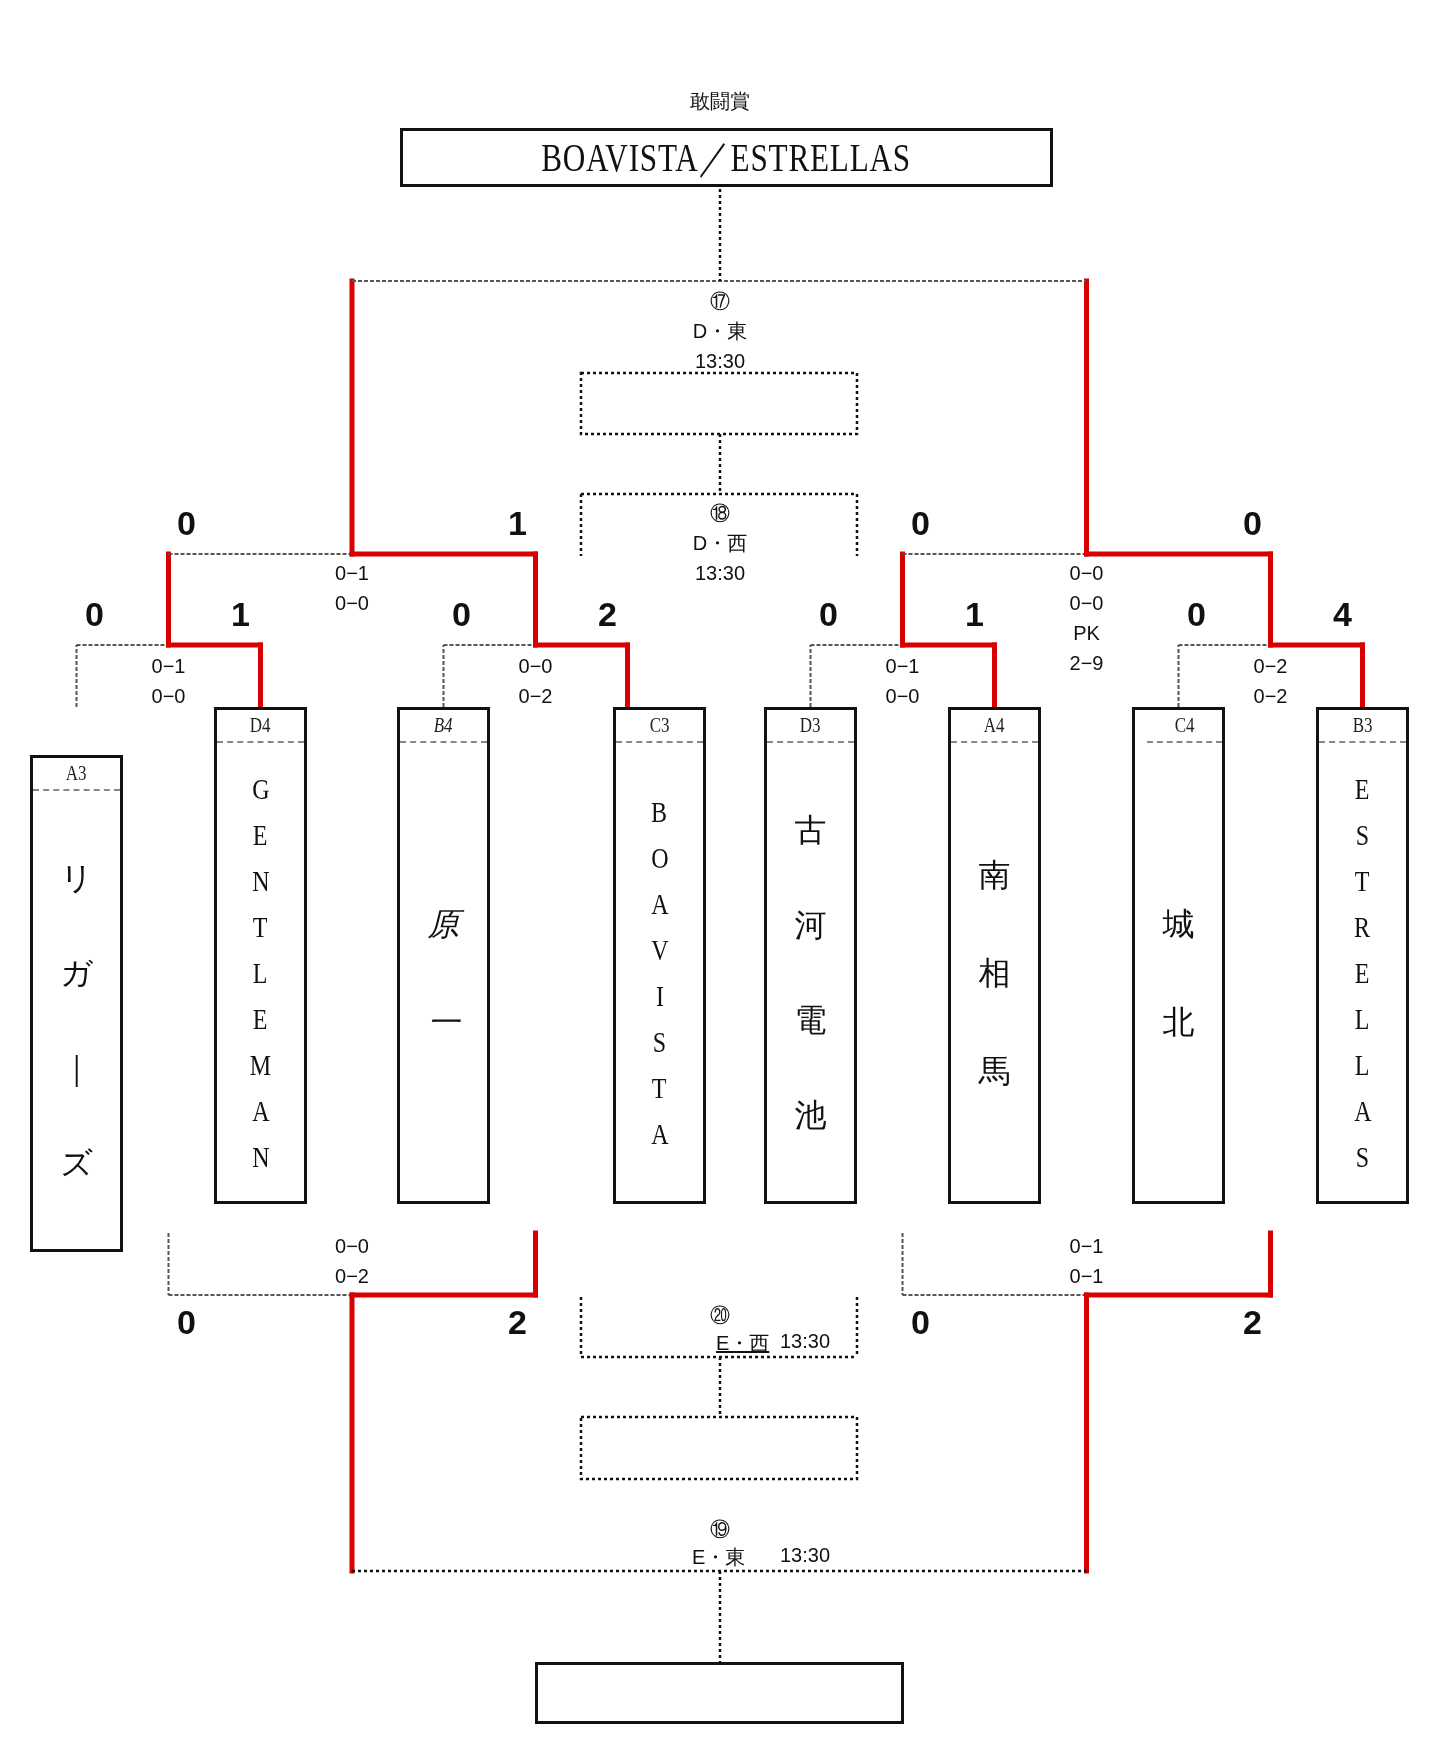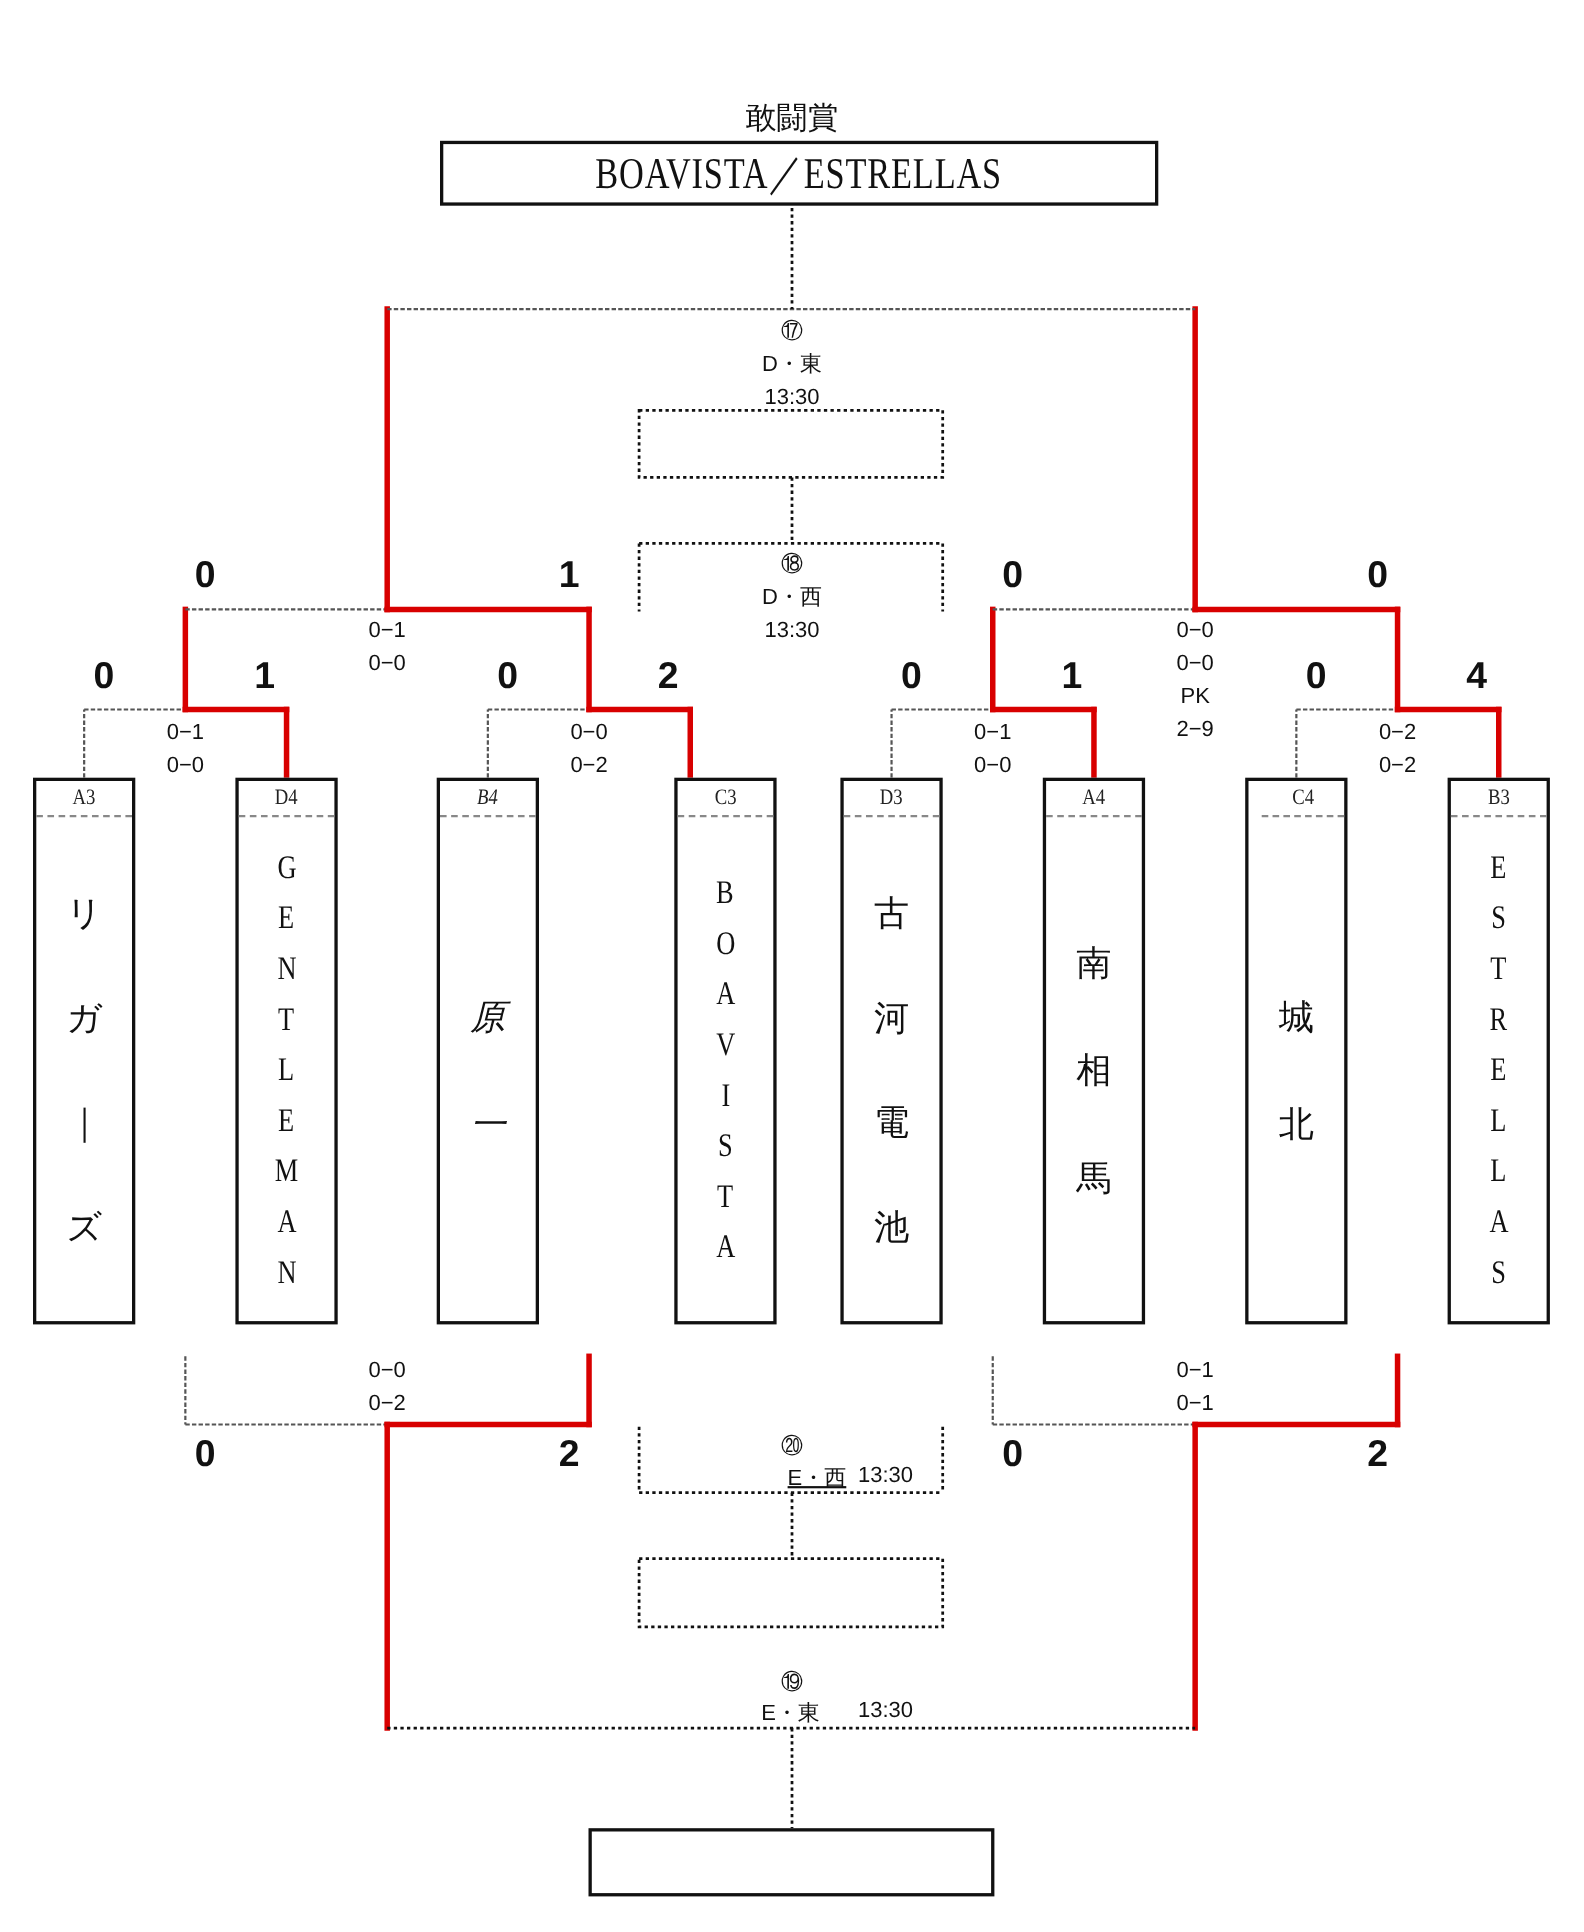--- a/index.html
+++ b/index.html
@@ -1,21 +1,21 @@
 <!DOCTYPE html>
 <html><head>
 <meta charset="utf-8">
 <style>
   html, body { margin: 0; padding: 0; background: #ffffff; }
   body { width: 1440px; height: 1756px; position: relative; overflow: hidden; }
   #stage { position: absolute; left: 0; top: 0; width: 1440px; height: 1756px; }
   .serif { font-family: "DejaVu Serif", "Liberation Serif", serif; }
   .abs { position: absolute; white-space: nowrap; }
   .title { left: 0; width: 1440px; top: 14px; text-align: center; font-size: 28px; color: #111; }
-  .award-label { left: 0; width: 1440px; top: 88px; text-align: center; font-size: 28px; color: #111; }
+  .award-label { left: 0; width: 1440px; top: 88px; text-align: center; font-size: 20px; color: #111; }
   .award-box { left: 400px; top: 128px; width: 653px; height: 59px; border: 3px solid #111; box-sizing: border-box;
                display: flex; align-items: center; justify-content: center; font-size: 40px; color: #111;
                font-family: "Liberation Serif", "DejaVu Serif", serif; letter-spacing: 1px; transform-origin: center; }
   .award-box span { display: inline-block; transform: scaleX(0.78); }
   .team-box { position: absolute; top: 707px; width: 93px; height: 497px; border: 3px solid #111; box-sizing: border-box; background: #fff; }
   .team-box .group { height: 31px; line-height: 31px; text-align: center; font-size: 20px; color: #222;
                      font-family: "Liberation Serif", "DejaVu Serif", serif; border-bottom: 2px dashed #888; }
   .team-box .group span { display:inline-block; transform: scaleX(0.85); }
   .team-box .name { position: absolute; left: 0; right: 0; top: 34px; bottom: 0; display: flex; flex-direction: column;
                     align-items: center; justify-content: center; color: #111; }
@@ -107,21 +107,21 @@
   <div class="minfo-inline" style="left:716px; top:1330px;text-decoration:underline;">E・西</div>
   <div class="minfo-inline" style="left:780px; top:1330px;">13:30</div>
 
   <div class="minfo" style="left:720px; top:1514px;">⑲</div>
   <div class="minfo-inline" style="left:692px; top:1544px;">E・東</div>
   <div class="minfo-inline" style="left:780px; top:1544px;">13:30</div>
 
   <div class="result-box"></div>
 
   <div id="teams">
-      <div class="team-box" style="left: 30px;">
+      <div class="team-box" style="left: 30px; margin-top: 48px;">
         <div class="group"><span>A3</span></div>
         <div class="name kana">
           <span style="line-height: 95px; height: 95px;">リ</span>
           <span style="line-height: 95px; height: 95px;">ガ</span>
           <span style="line-height: 95px; height: 95px;">｜</span>
           <span style="line-height: 95px; height: 95px;">ズ</span>
         </div>
       </div>
       <div class="team-box" style="left: 214px;">
         <div class="group"><span>D4</span></div>

